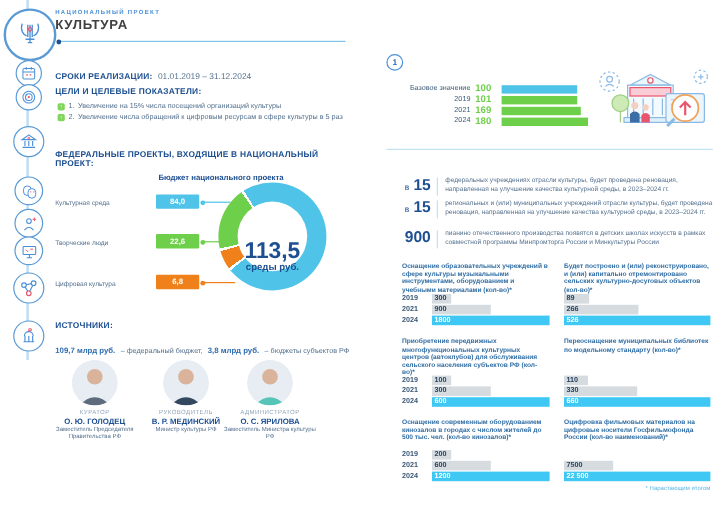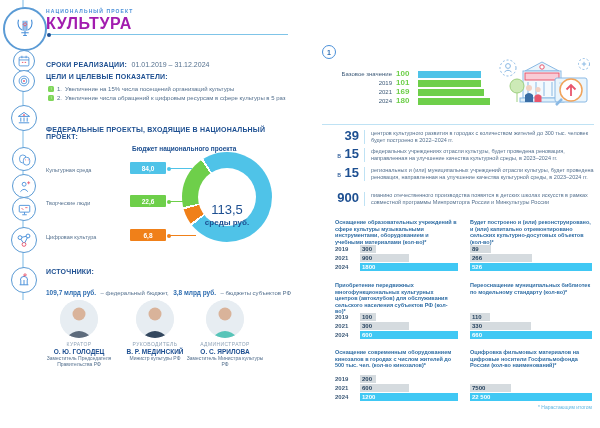--- a/index.html
+++ b/index.html
@@ -8,21 +8,21 @@
   .abs{position:absolute;}
 
   
   .tl-line{position:absolute;left:22px;top:0;width:2px;height:300px;background:#bcdcf2;}
   .tl-circle{position:absolute;border:1.4px solid #5b9bd5;border-radius:50%;background:#fff;
              display:flex;align-items:center;justify-content:center;z-index:2;}
   .tl-big{border-width:2px;}
 
   
   .kicker{font-size:5px;font-weight:bold;letter-spacing:1.1px;color:#4a90d9;}
-  .page-title{font-size:16px;font-weight:bold;color:#a21caf;letter-spacing:.6px;}
+  .page-title{font-size:11px;font-weight:bold;color:#404040;letter-spacing:.6px;}
   .h-line{position:absolute;height:1px;background:#7fc4e8;}
   .h-line::before{content:"";position:absolute;left:-1px;top:-1.5px;width:4px;height:4px;border-radius:50%;background:#1d4f91;}
 
   .sec-label{font-size:7px;font-weight:bold;color:#1d4f91;letter-spacing:.2px;}
   .inline-val{font-size:7px;color:#54708e;font-weight:normal;}
 
   
   .goal{position:absolute;left:48px;display:flex;align-items:center;gap:3px;}
   .goal-icon{width:6px;height:6px;border-radius:1.5px;background:#7fd65a;color:#fff;font-size:4.5px;
              line-height:6px;text-align:center;flex:0 0 auto;}
@@ -38,21 +38,21 @@
   .conn-blue{background:#4fc3e8;} .conn-green{background:#6ecf4a;} .conn-orange{background:#f08019;}
   .donut{position:absolute;left:182px;top:152px;width:90px;height:90px;border-radius:50%;
     background:conic-gradient(from 0deg,
       #4fc3e8 0deg 231deg, #ffffff 231deg 234deg,
       #f08019 234deg 254deg, #ffffff 254deg 257deg,
       #6ecf4a 257deg 325deg, #ffffff 325deg 328deg,
       #4fc3e8 328deg 360deg);}
   .donut::after{content:"";position:absolute;inset:16px;background:#fff;border-radius:50%;}
   .donut-center{position:absolute;left:182px;top:152px;width:90px;height:90px;z-index:2;
       display:flex;flex-direction:column;align-items:center;justify-content:center;}
-  .donut-total{font-size:13px;font-weight:normal;color:#1d4f91;line-height:16px;margin-top:35px;}
+  .donut-total{font-size:19px;font-weight:bold;color:#1d4f91;line-height:16px;margin-top:35px;}
   .donut-unit{font-size:8px;font-weight:bold;color:#1d4f91;}
   .budget-title{font-size:6.5px;font-weight:bold;color:#1d4f91;}
 
   
   .src-val{font-size:6.5px;font-weight:bold;color:#2f6db0;}
   .src-desc{font-size:6px;color:#54708e;}
 
   
   .person{position:absolute;width:78px;text-align:center;}
   .avatar{width:38px;height:38px;border-radius:50%;margin:0 auto;overflow:hidden;background:#e7edf2;}
@@ -313,24 +313,20 @@
       <rect x="60" y="22" width="32" height="24" rx="2" fill="#eaf5fc" stroke="#8ab9e4"></rect>
       <path d="M64 27h18 M64 31h14" stroke="#bcd9ef"></path>
       <path d="M67 43 l-6 6" stroke="#8ab9e4" stroke-width="2.5"></path>
       <circle cx="76" cy="34" r="11" fill="#ffffff" stroke="#f0a35a" stroke-width="1.5"></circle>
       <path d="M76 40 V29 M71.5 33.5 L76 29 l4.5 4.5" stroke="#e8566d" stroke-width="1.8" fill="none"></path>
     </svg>
   </div>
 
   <div class="divider" style="left:322px;top:124px;width:272px;"></div>
 
-  <div class="fact" style="top:130px;">
-    <div class="fact-num"><span class="pre"></span> <span>39</span></div>
-    <div class="fact-text">центров культурного развития в городах с количеством жителей до 300 тыс. человек будет построено в 2022–2024 гг.</div>
-  </div>
   <div class="fact" style="top:148px;">
     <div class="fact-num"><span class="pre">в</span> <span>15</span></div>
     <div class="fact-text">федеральных учреждениях отрасли культуры, будет проведена реновация, направленная на улучшение качества культурной среды, в 2023–2024 гг.</div>
   </div>
   <div class="fact" style="top:167px;">
     <div class="fact-num"><span class="pre">в</span> <span>15</span></div>
     <div class="fact-text">региональных и (или) муниципальных учреждений отрасли культуры, будет проведена реновация, направленная на улучшение качества культурной среды, в 2023–2024 гг.</div>
   </div>
   <div class="fact" style="top:192px;">
     <div class="fact-num"><span class="pre"></span> <span>900</span></div>

